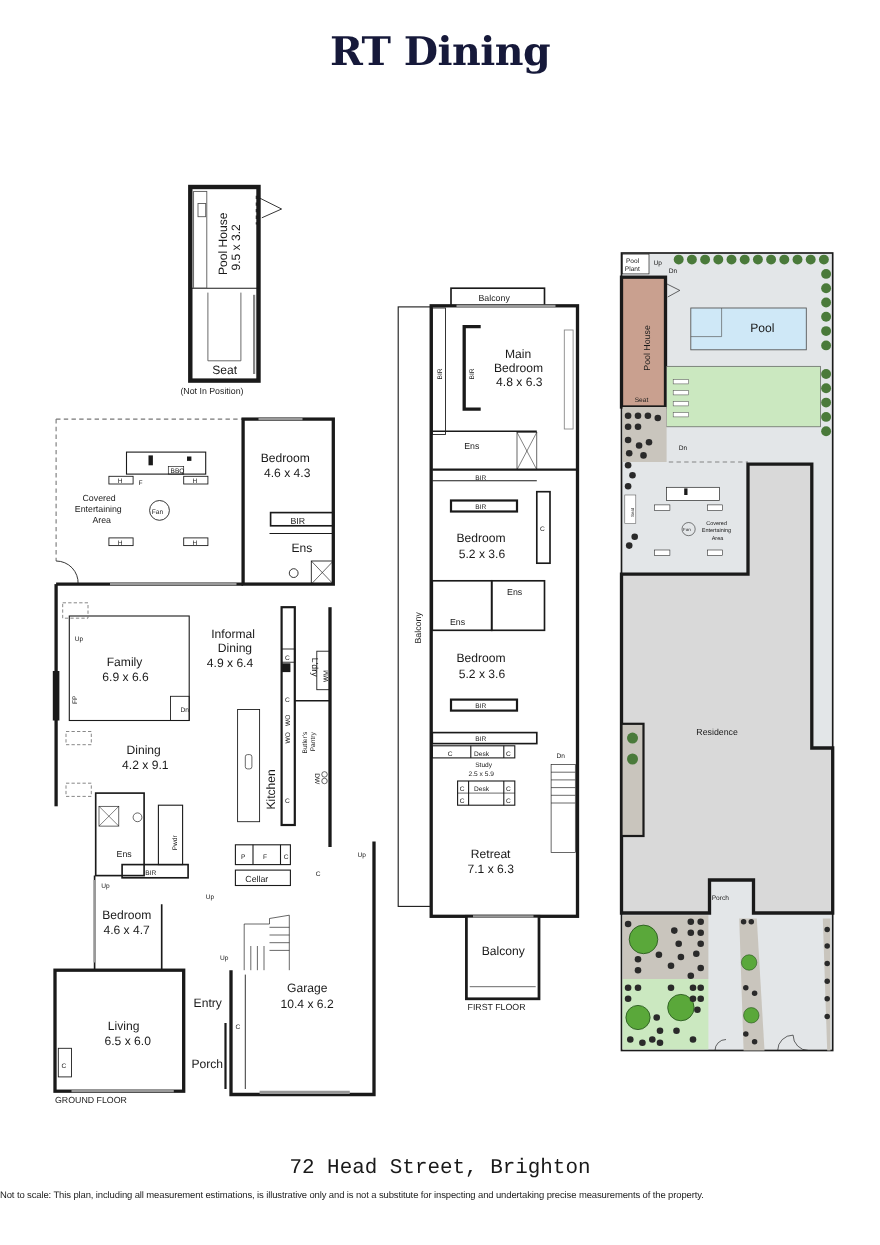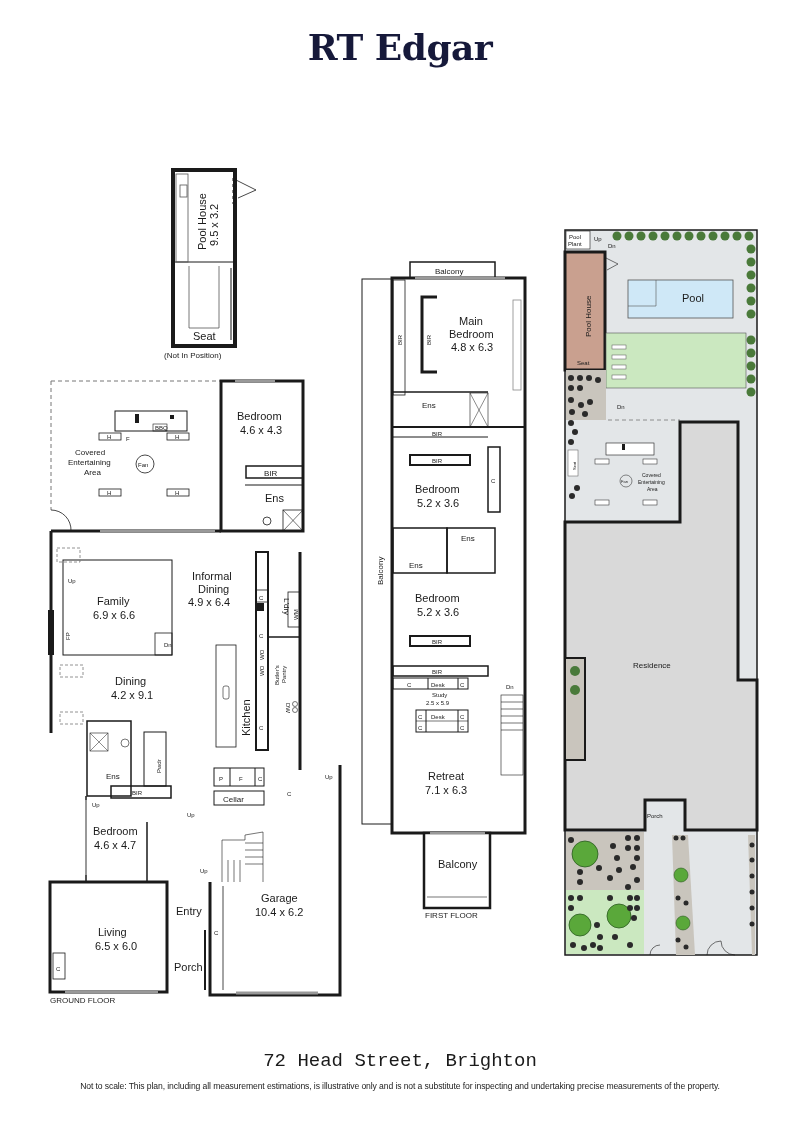--- a/index.html
+++ b/index.html
@@ -1,30 +1,30 @@
 <!DOCTYPE html>
 <html><head>
 <meta charset="utf-8">
 <style>
   html,body{margin:0;padding:0;background:#fff;}
   body{width:800px;height:1132px;position:relative;overflow:hidden;font-family:"DejaVu Sans",sans-serif;color:#1a1a1a;}
   .brand{position:absolute;top:26px;left:0;width:800px;text-align:center;font-family:"DejaVu Serif","Liberation Serif",serif;font-weight:bold;font-size:36px;color:#16193a;letter-spacing:-0.5px;}
   .plan{position:absolute;left:0;top:0;}
   .address{position:absolute;top:1050px;left:0;width:800px;text-align:center;font-family:Liberation Mono, monospace;font-size:19px;color:#1a1a1a;}
-  .disclaimer{position:absolute;top:1081px;left:0;width:800px;text-align:center;font-family:"Liberation Sans",sans-serif;font-size:8.6px;color:#222;letter-spacing:-0.1px;}
+  .disclaimer{position:absolute;top:1081px;left:0;width:800px;text-align:left;font-family:"Liberation Sans",sans-serif;font-size:8.6px;color:#222;letter-spacing:-0.1px;}
   svg text{font-family:"Liberation Sans","DejaVu Sans",sans-serif;fill:#1a1a1a;}
   .rl{font-size:11px;}
   .rs{font-size:8px;}
   .rxs{font-size:6px;}
   .fl{font-size:8px;}
 </style>
 </head>
 <body>
 
-<div class="brand">RT Edgar</div>
+<div class="brand">RT Dining</div>
 
 <svg class="plan" width="800" height="1132" viewBox="0 0 800 1132" xmlns="http://www.w3.org/2000/svg">
 
   <g>
     <rect x="173" y="170" width="62" height="176" fill="#fff" stroke="#1a1a1a" stroke-width="4"></rect>
     <line x1="173" y1="262" x2="235" y2="262" stroke="#1a1a1a" stroke-width="1"></line>
     <rect x="176" y="174" width="12" height="88" fill="none" stroke="#555" stroke-width="0.8"></rect>
     <rect x="180" y="185" width="7" height="12" fill="none" stroke="#555" stroke-width="0.8"></rect>
     <path d="M189 266 L189 328 L219 328 L219 266" fill="none" stroke="#555" stroke-width="0.8"></path>
     <line x1="231" y1="268" x2="231" y2="340" stroke="#888" stroke-width="2"></line>

